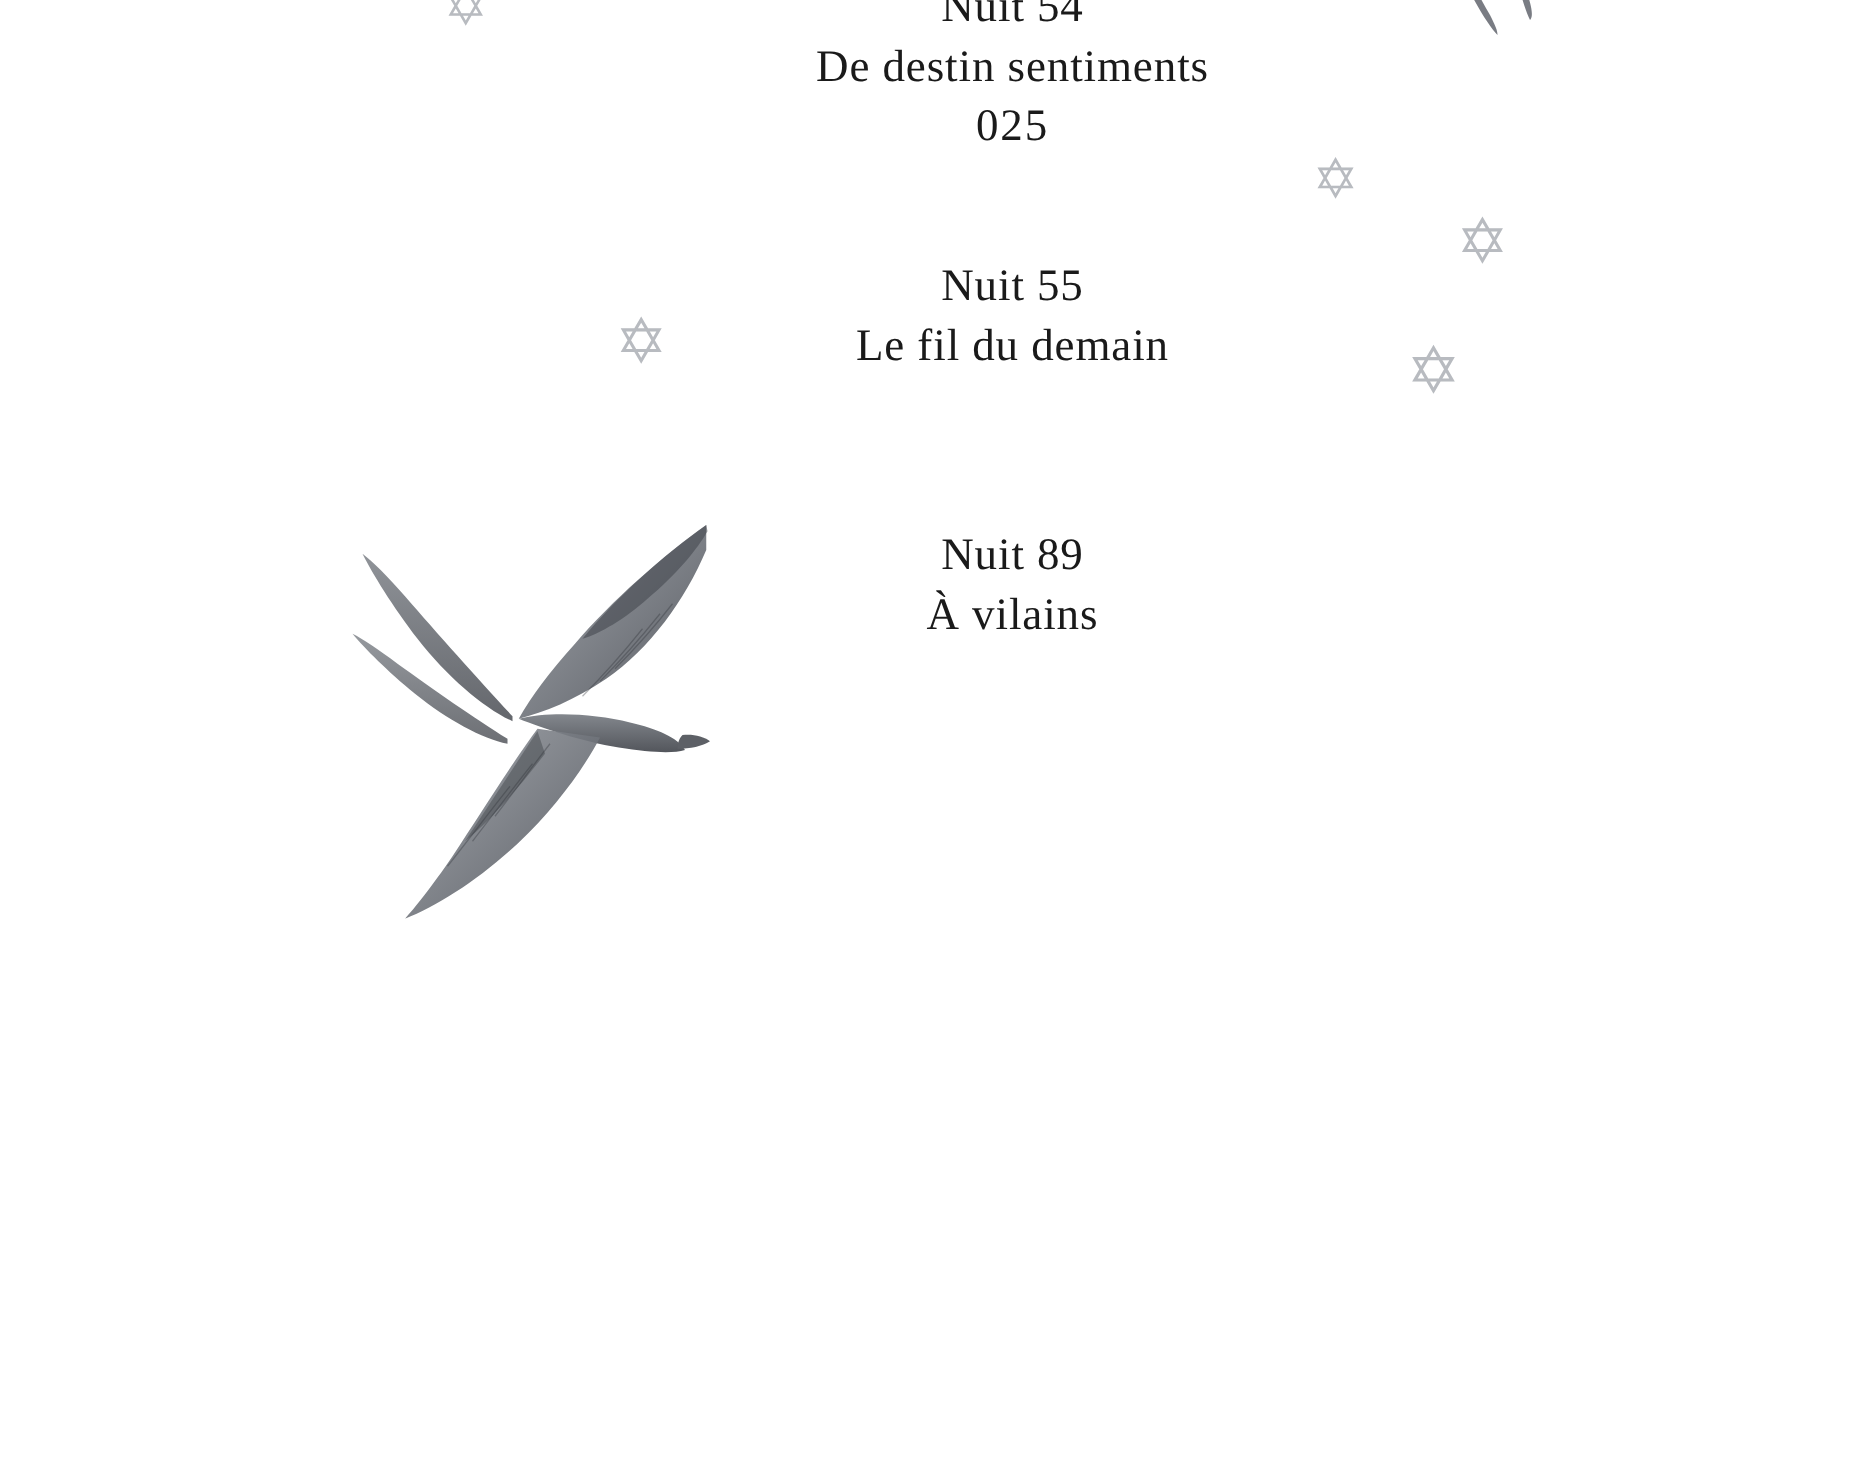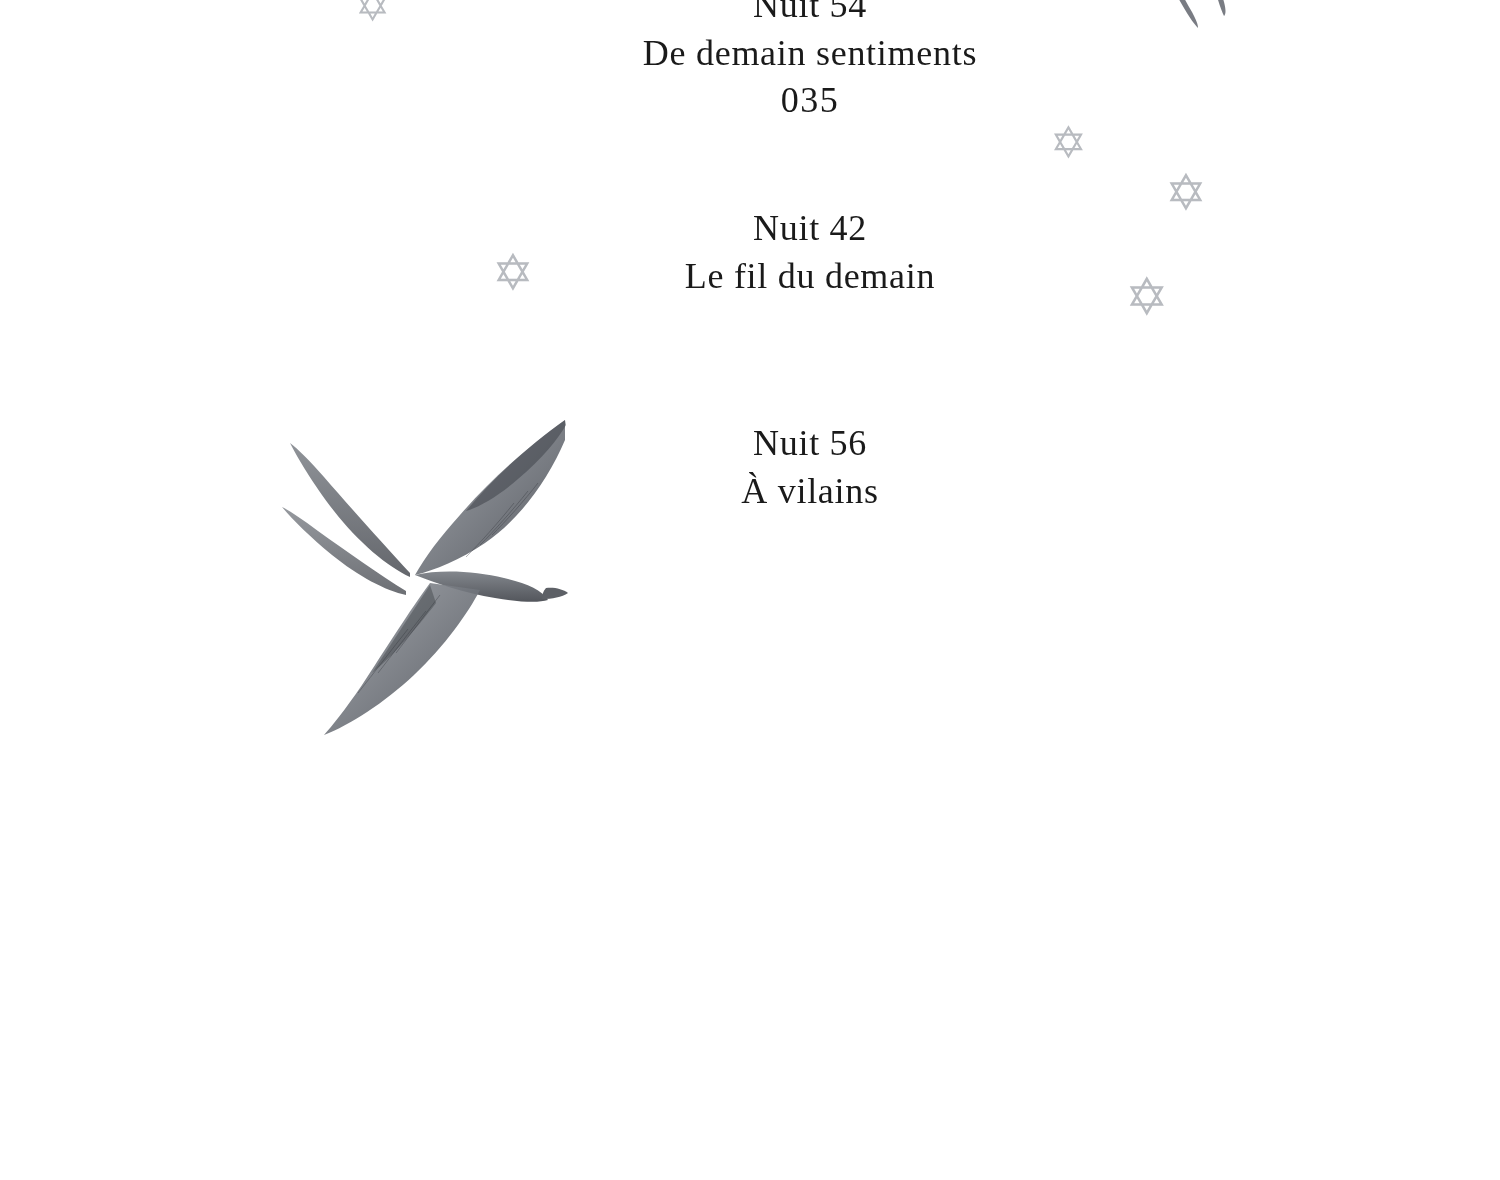--- a/index.html
+++ b/index.html
@@ -71,31 +71,31 @@
     height: 140px;
   }
 </style>
 </head>
 <body>
 
 <div id="toc">
 
   <div class="toc-entry entry-0">
     <span class="nuit">Nuit 54</span>
-    <span class="title">De demain sentiments</span>
-    <span class="page">035</span>
+    <span class="title">De destin sentiments</span>
+    <span class="page">025</span>
   </div>
 
   <div class="toc-entry entry-1">
-    <span class="nuit">Nuit 42</span>
+    <span class="nuit">Nuit 55</span>
     <span class="title">Le fil du demain</span>
   </div>
 
   <div class="toc-entry entry-2">
-    <span class="nuit">Nuit 56</span>
+    <span class="nuit">Nuit 89</span>
     <span class="title">À vilains</span>
   </div>
 
 </div>
 
 <div id="stars-layer">
     <span class="star" style="left: 355px; top: -14px; font-size: 42px; color: rgb(184, 187, 192);">✡</span>
     <span class="star" style="left: 1050px; top: 122px; font-size: 44px; color: rgb(184, 187, 192);">✡</span>
     <span class="star" style="left: 1165px; top: 168px; font-size: 50px; color: rgb(184, 187, 192);">✡</span>
     <span class="star" style="left: 1125px; top: 272px; font-size: 52px; color: rgb(184, 187, 192);">✡</span>

